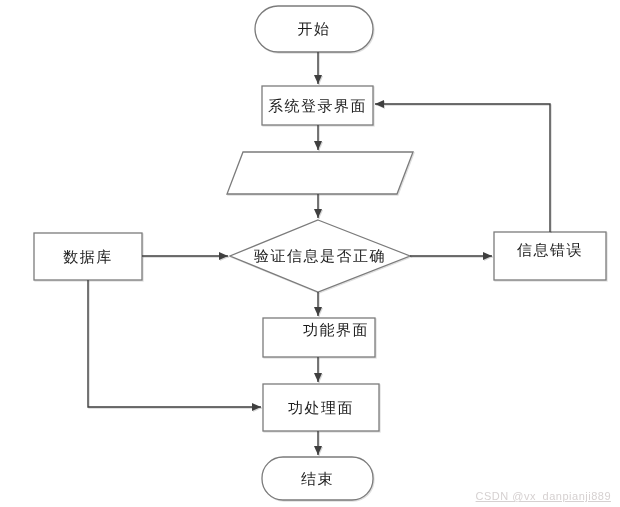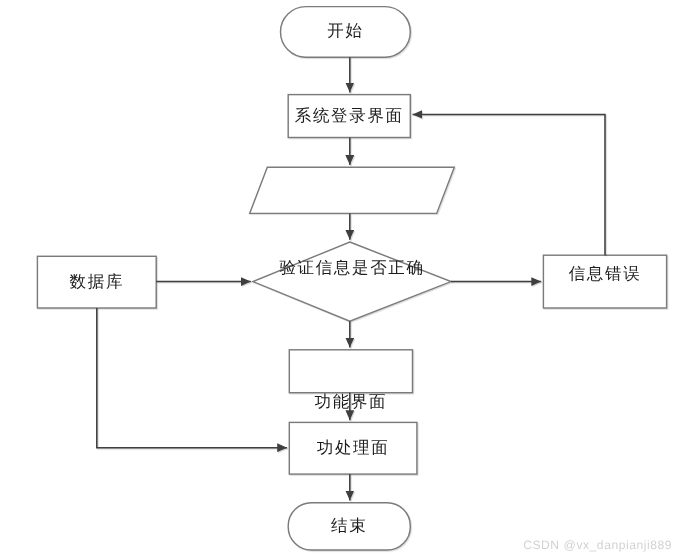--- a/index.html
+++ b/index.html
@@ -15,21 +15,21 @@
   .connector-layer { filter: drop-shadow(1.5px 1px 0.5px rgba(0,0,0,0.16)); }
   .label {
     position: absolute;
     display: flex; align-items: center; justify-content: center;
     text-align: center;
     font-size: 15px; letter-spacing: 1.5px; color: #1c1c1c;
     white-space: pre-line; line-height: 1.45;
   }
   .watermark {
     position: absolute; right: 9px; bottom: 5px;
-    font-size: 11px; letter-spacing: 0.5px; color: #d6d1d1;
+    font-size: 11px; letter-spacing: 0.5px; color: #d6d1d1; text-decoration: underline;
   }
 </style>
 </head>
 <body>
 
 <div class="canvas">
 
   <svg class="flow-svg" width="620" height="507" viewBox="0 0 620 507">
     <defs>
       <marker id="arrow" markerWidth="10" markerHeight="8" refX="9" refY="4" orient="auto" markerUnits="userSpaceOnUse">
@@ -58,21 +58,21 @@
       <line x1="318" y1="292" x2="318" y2="316" marker-end="url(#arrow)"></line>
       <line x1="318" y1="357" x2="318" y2="382" marker-end="url(#arrow)"></line>
       <line x1="318" y1="431" x2="318" y2="455" marker-end="url(#arrow)"></line>
       <polyline points="550,232 550,104 375,104" marker-end="url(#arrow)"></polyline>
       <polyline points="88,280 88,407 261,407" marker-end="url(#arrow)"></polyline>
     </g>
   </svg>
 
   <div class="label" style="left:255px; top:6px;   width:118px; height:46px;">开始</div>
   <div class="label" style="left:262px; top:86px;  width:111px; height:39px;">系统登录界面</div>
-  <div class="label" style="left:230px; top:208px; width:180px; height:72px;">验证信息是否正确</div>
+  <div class="label" style="left:230px; top:220px; width:180px; height:72px;">验证信息是否正确</div>
   <div class="label" style="left:34px;  top:233px; width:108px; height:47px;">数据库</div>
   <div class="label" style="left:494px; top:232px; width:112px; height:36px;">信息错误</div>
-  <div class="label" style="left:263px; top:318px; width:112px; height:24px;margin-top:36px;">功能界面</div>
+  <div class="label" style="left:280px; top:318px; width:112px; height:24px;">功能界面</div>
   <div class="label" style="left:262px; top:457px; width:111px; height:43px;">结束</div>
   <div class="label" style="left:263px; top:384px; width:116px; height:47px;">功处理面</div>
 
   <div class="watermark">CSDN @vx_danpianji889</div>
 </div>
 
 </body></html>

